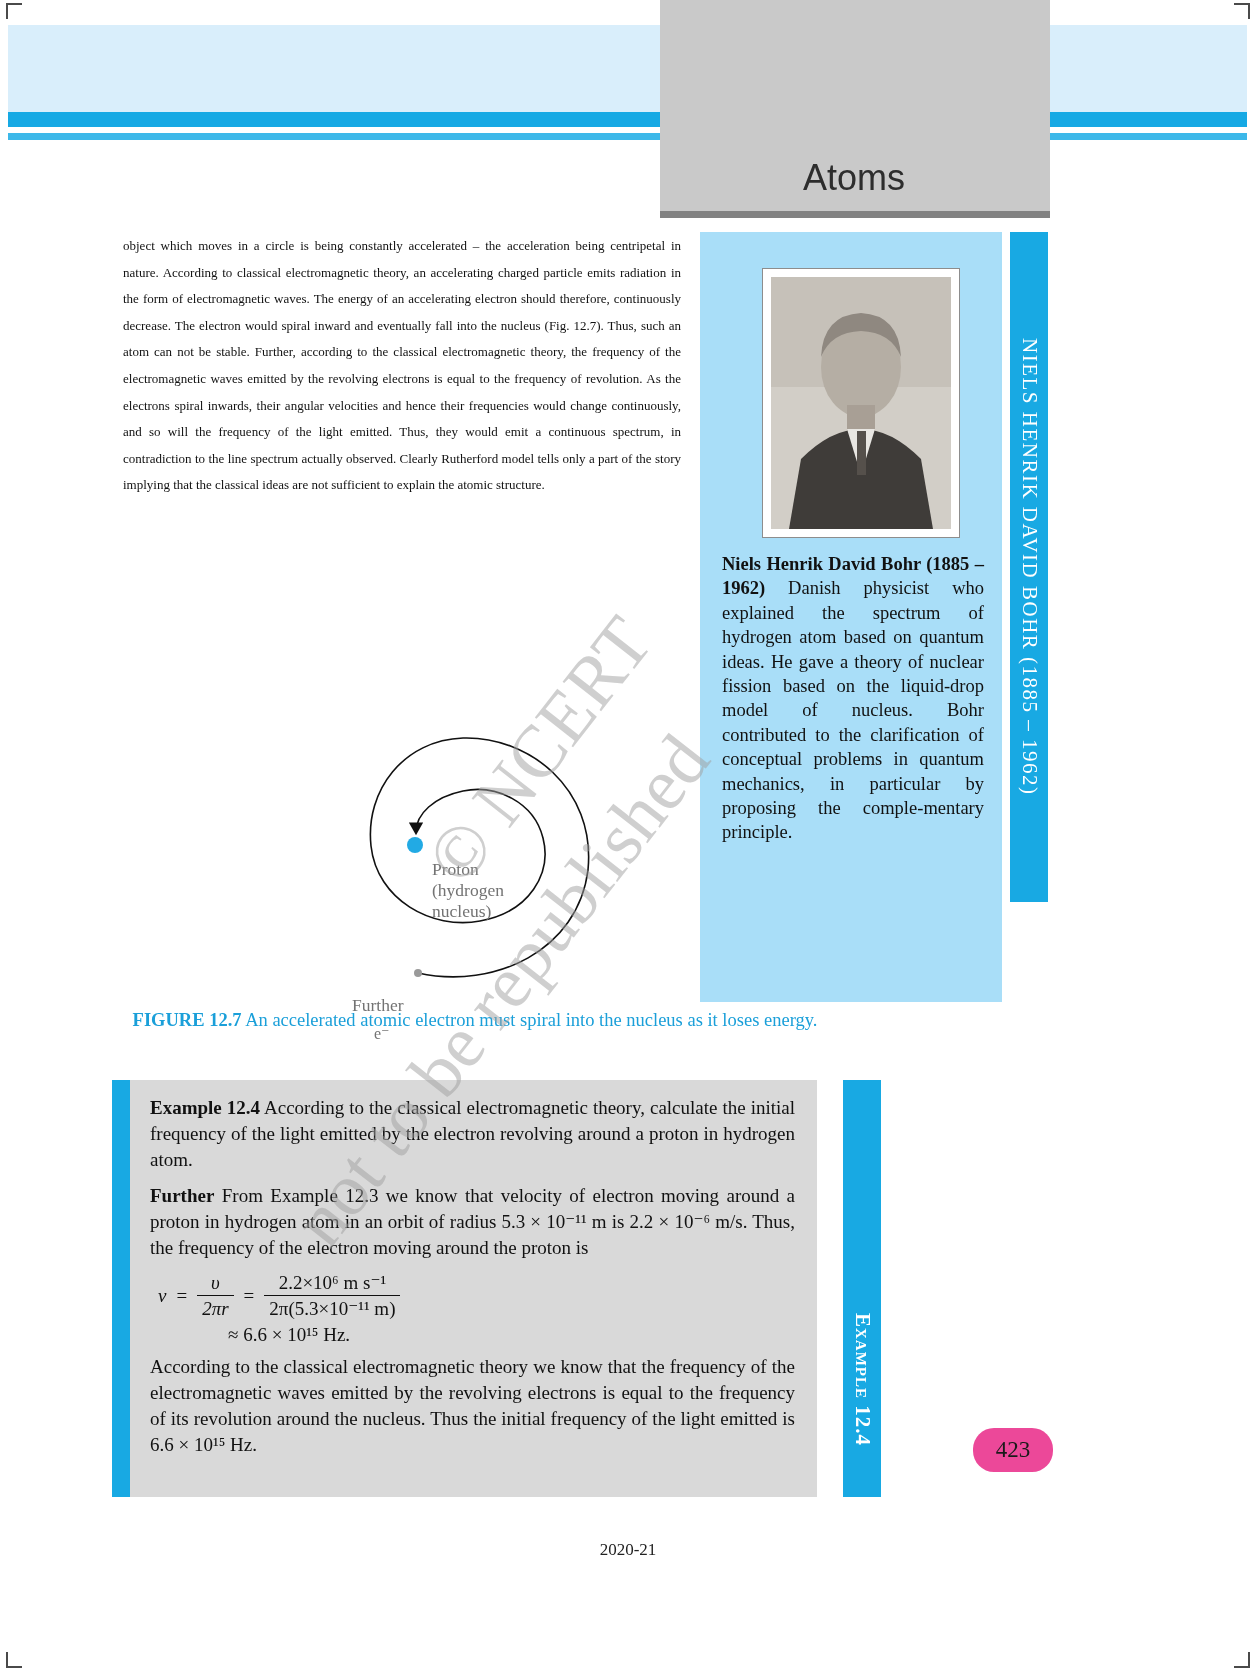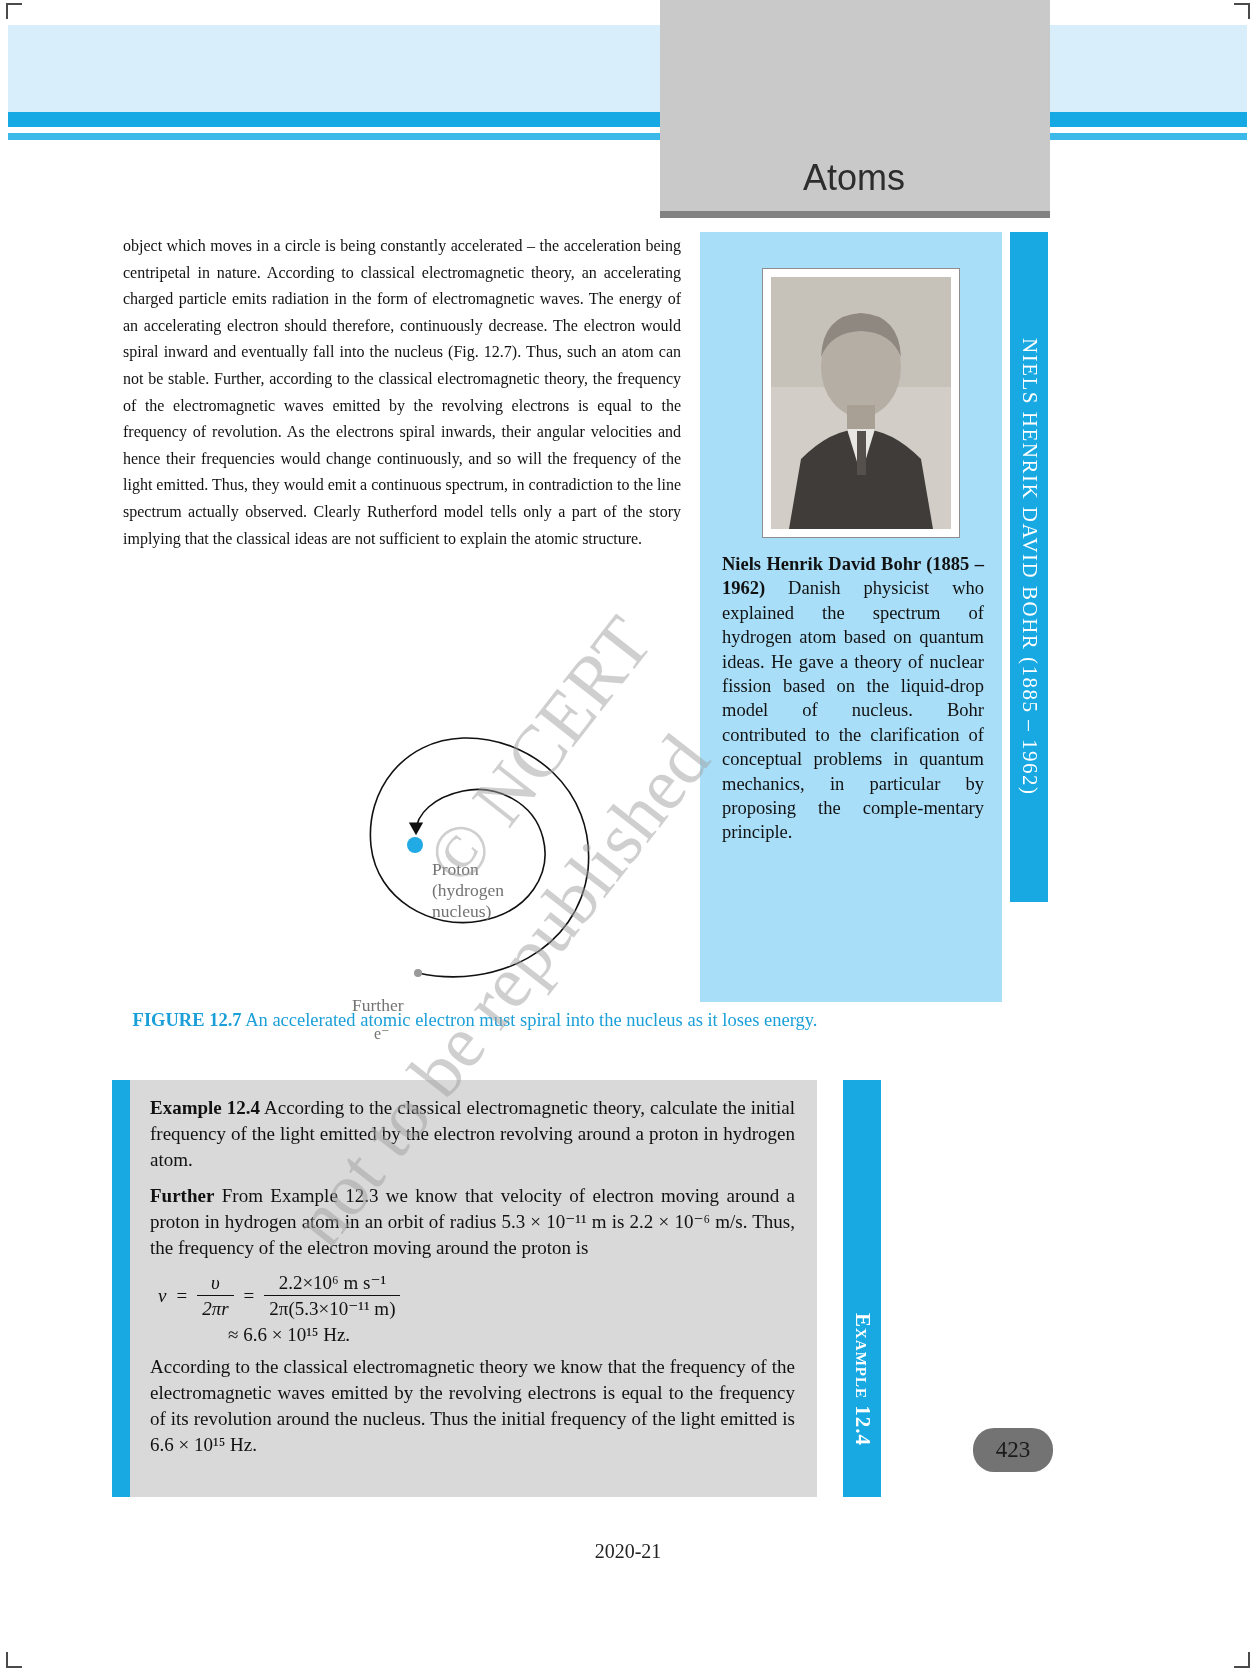--- a/index.html
+++ b/index.html
@@ -19,21 +19,21 @@
   .stripe2  { position:absolute; left:8px; top:133px; width:1239px; height:7px;  background:#3cb8e9; }
 
   
   .header-box { position:absolute; left:660px; top:0; width:390px; height:211px;
                 background:#c9c9c9; border-bottom:7px solid #828282; z-index:2; }
   .header-title { position:absolute; right:145px; bottom:12px;
                   font-family:"Liberation Sans",sans-serif; font-size:36px; color:#2d2d2d; }
 
   
   .main-text { position:absolute; left:123px; top:233px; width:558px;
-               font-size:16px; line-height:26.6px; text-align:justify; }
+               font-size:13px; line-height:26.6px; text-align:justify; }
 
   
   .fig-svg { position:absolute; left:350px; top:728px; }
   .fig-label { position:absolute; font-size:17.5px; line-height:21px; color:#737373;margin-top:47px; }
   .lbl-proton   { left:432px; top:812px; white-space:pre-line; }
   .lbl-electron { left:352px; top:948px; }
   .lbl-esym     { left:374px; top:976px; font-size:16px; }
   .caption { position:absolute; left:130px; top:1008px; width:690px; text-align:center;
              color:#1a9fd9; font-size:18.5px; line-height:25px; }
   .caption b { font-weight:bold; }
@@ -63,24 +63,24 @@
   .example-content p { margin:0 0 10px 0; }
   .formula { display:flex; align-items:center; gap:10px; margin:8px 0 2px 8px; font-size:19px; }
   .frac { display:inline-flex; flex-direction:column; align-items:center; line-height:23px; }
   .frac .num { padding:0 5px 1px; }
   .frac .den { border-top:1.5px solid #111; padding:1px 5px 0; }
   .it { font-style:italic; }
   .result { margin:2px 0 6px 78px; font-size:19px; }
 
   
   .page-num { position:absolute; left:973px; top:1428px; width:80px; height:44px;
-              background:#737373; display:flex; align-items:center; justify-content:center;
+              background:#ec4899; display:flex; align-items:center; justify-content:center;
               font-size:23px; color:#1a1a1a;border-radius:21px; }
   .footer { position:absolute; left:0; right:0; top:1540px; text-align:center;
-            font-size:20px; color:#222; }
+            font-size:17px; color:#222; }
 
   
   .watermark { position:absolute; color:#a0a0a0; opacity:0.5; font-size:74px;
                transform:rotate(-52deg); z-index:6; pointer-events:none; white-space:nowrap; }
   .wm1 { left:383px; top:708px; }
   .wm2 { left:190px; top:948px; }
 </style>
 </head>
 <body>
 

